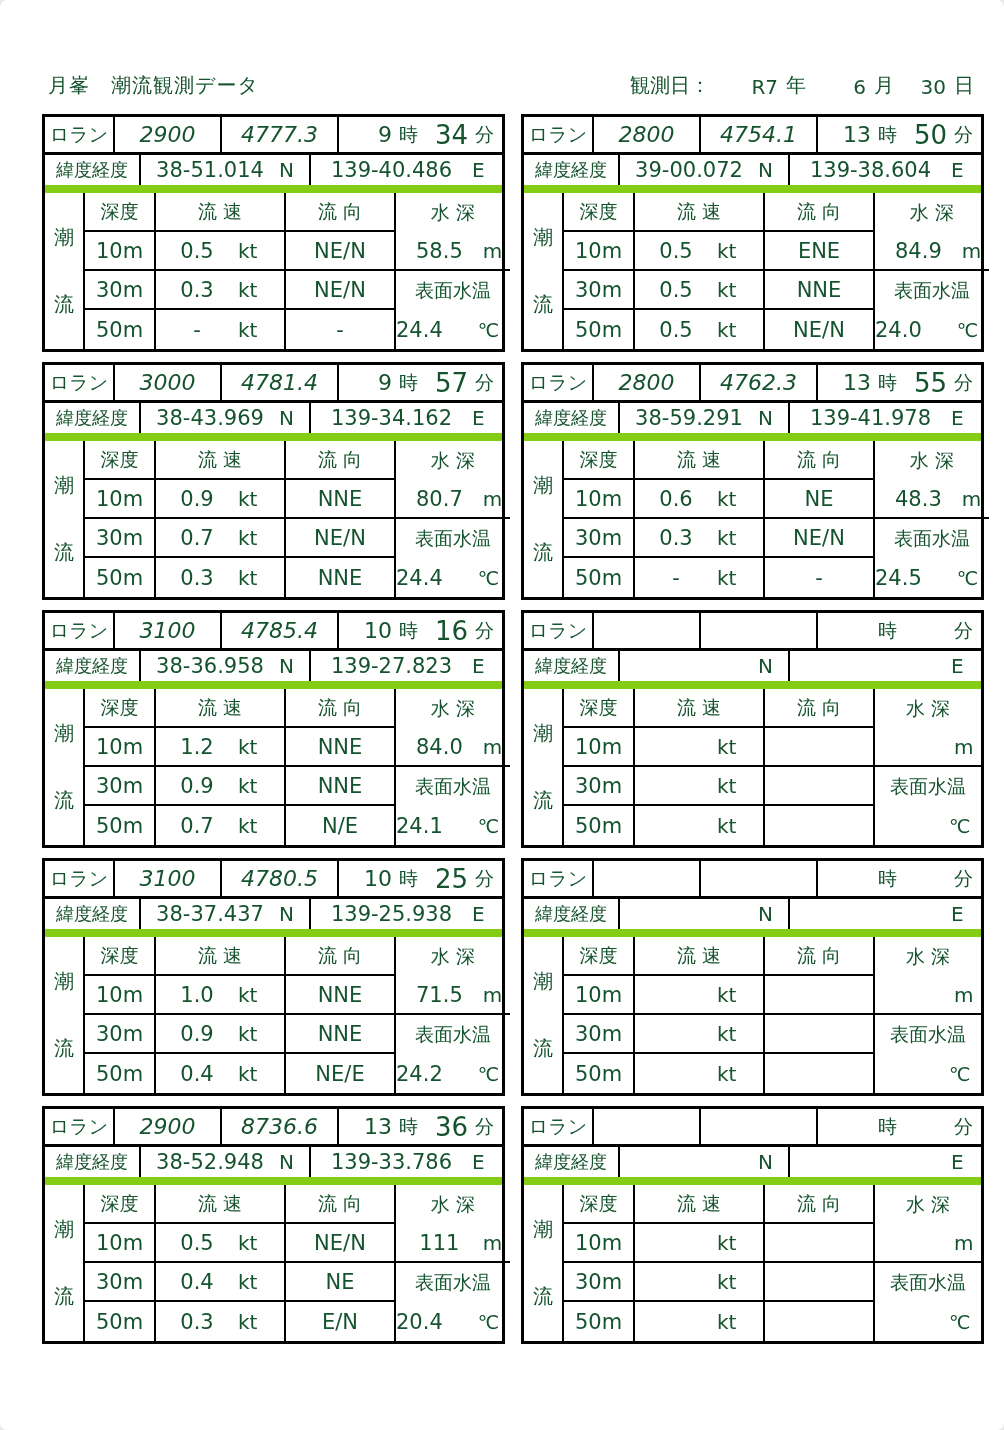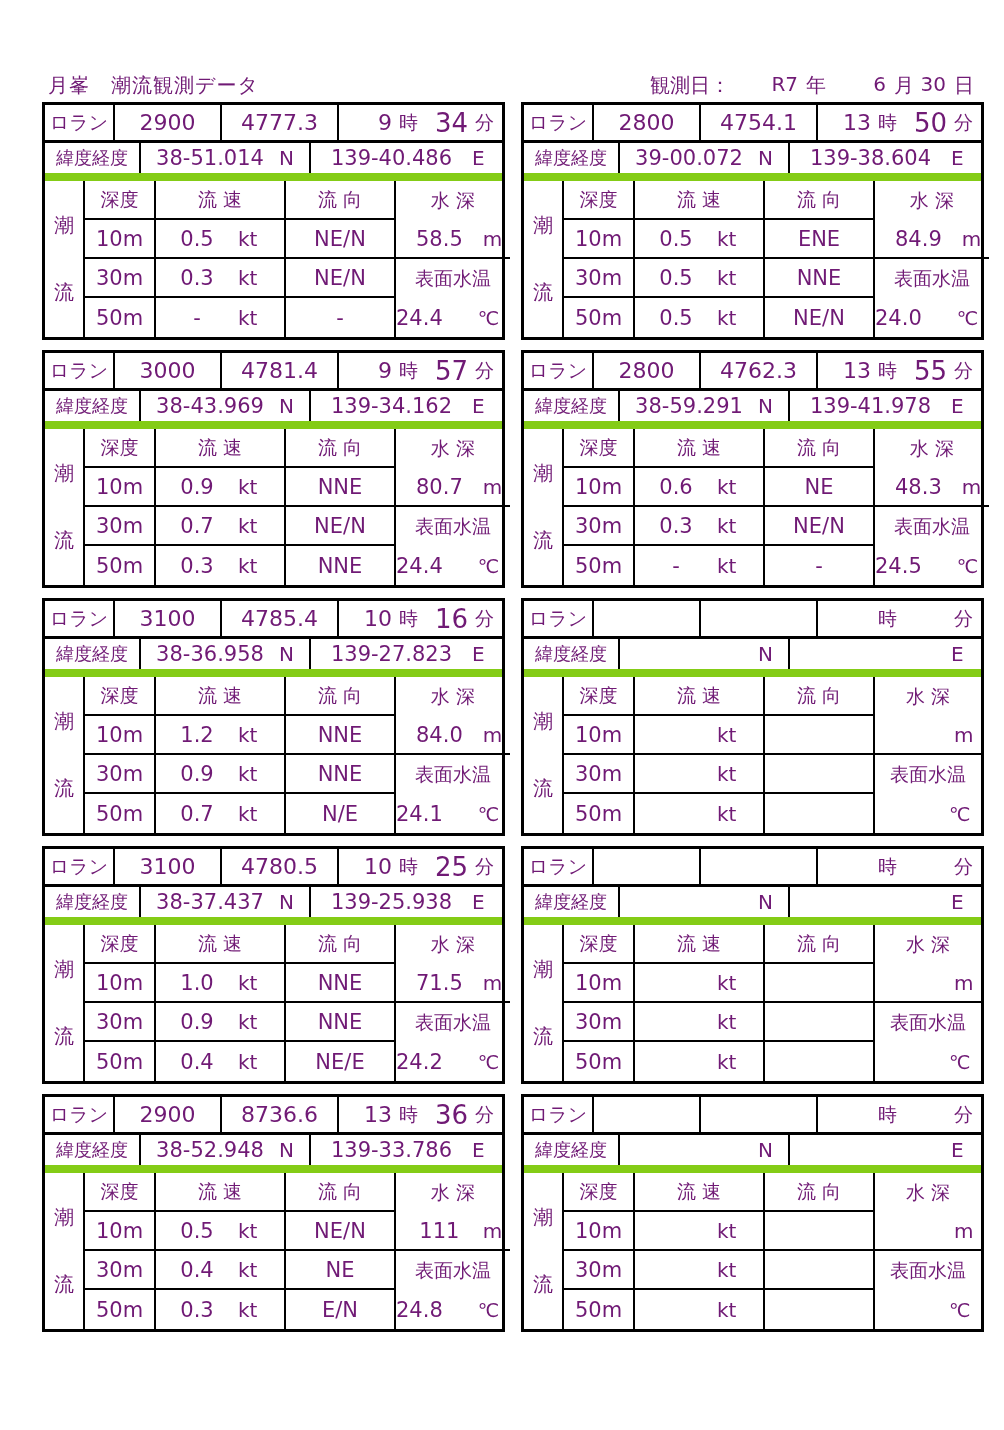--- a/index.html
+++ b/index.html
@@ -1,39 +1,39 @@
 <!DOCTYPE html>
 <html><head>
 <meta charset="utf-8">
 <style>
   * { margin:0; padding:0; box-sizing:border-box; }
   body { background:#e8e8e8; }
   .page {
     width:1004px; height:1430px; background:#ffffff; position:relative;
-    font-family:"DejaVu Sans", sans-serif; color:#701a75; overflow:hidden;
+    font-family:"DejaVu Sans", sans-serif; color:#14532d; overflow:hidden;border-radius:7px;
   }
   .doc-title { position:absolute; left:48px; top:72px; font-size:20px; letter-spacing:1px; }
-  .obs-date { position:absolute; right:30px; top:72px; font-size:20px; display:flex; align-items:flex-start; }
+  .obs-date { position:absolute; right:30px; top:72px; font-size:20px; display:flex; align-items:flex-end; }
   .obs-date .lbl { margin-right:34px; }
   .obs-date .yv { min-width:34px; text-align:right; }
   .obs-date .unit { margin-left:8px; }
   .obs-date .mv { min-width:20px; text-align:right; margin-left:40px; }
-  .obs-date .dv { min-width:32px; text-align:right; }
+  .obs-date .dv { min-width:32px; text-align:right; margin-left:20px; }
 
   .grid {
-    position:absolute; left:42px; top:102px;
+    position:absolute; left:42px; top:114px;
     display:grid; grid-template-columns:463px 463px; column-gap:16px; row-gap:10px;
   }
   .block { width:463px; border:3px solid #000; background:#fff; }
 
   .row-loran { display:grid; grid-template-columns:70px 107px 117px 1fr; height:38px; border-bottom:3px solid #000; }
   .row-loran > div { display:flex; align-items:center; justify-content:center; border-right:2px solid #000; }
   .row-loran > div:last-child { border-right:none; }
   .loran-lbl { font-size:19px; }
-  .loran-val { font-size:22px; }
+  .loran-val { font-size:22px;font-style:italic; }
   .time-cell { justify-content:flex-end !important; padding-right:8px; }
   .time-cell .hv { min-width:30px; text-align:right; font-size:22px; }
   .time-cell .mnv { min-width:36px; text-align:right; font-size:26px; margin-left:14px; }
   .time-cell .tun { font-size:19px; margin-left:7px; }
 
   .row-latlon { display:grid; grid-template-columns:96px 170px 1fr; height:38px; border-bottom:8px solid #84cc16; }
   .row-latlon > div { display:flex; align-items:center; border-right:2px solid #000; }
   .row-latlon > div:last-child { border-right:none; }
   .latlon-lbl { justify-content:center; font-size:18px; }
   .coord-cell { padding-right:6px; }
@@ -646,21 +646,21 @@
       <div class="cell">NE</div>
       <div class="cell lastcol nobot stemp-lbl">表面水温</div>
 
       <div class="cell depth-lbl nobot">50m</div>
       <div class="cell speed-cell nobot">
         <span class="sv">0.3</span>
         <span class="kt">kt</span>
       </div>
       <div class="cell nobot">E/N</div>
       <div class="cell temp-cell lastcol nobot">
-        <span class="tv">24.8</span>
+        <span class="tv">20.4</span>
         <span class="cu">℃</span>
       </div>
     </div>
   </div>
 
   <div class="block">
     <div class="row-loran">
       <div class="loran-lbl">ロラン</div>
       <div class="loran-val"></div>
       <div class="loran-val"></div>

